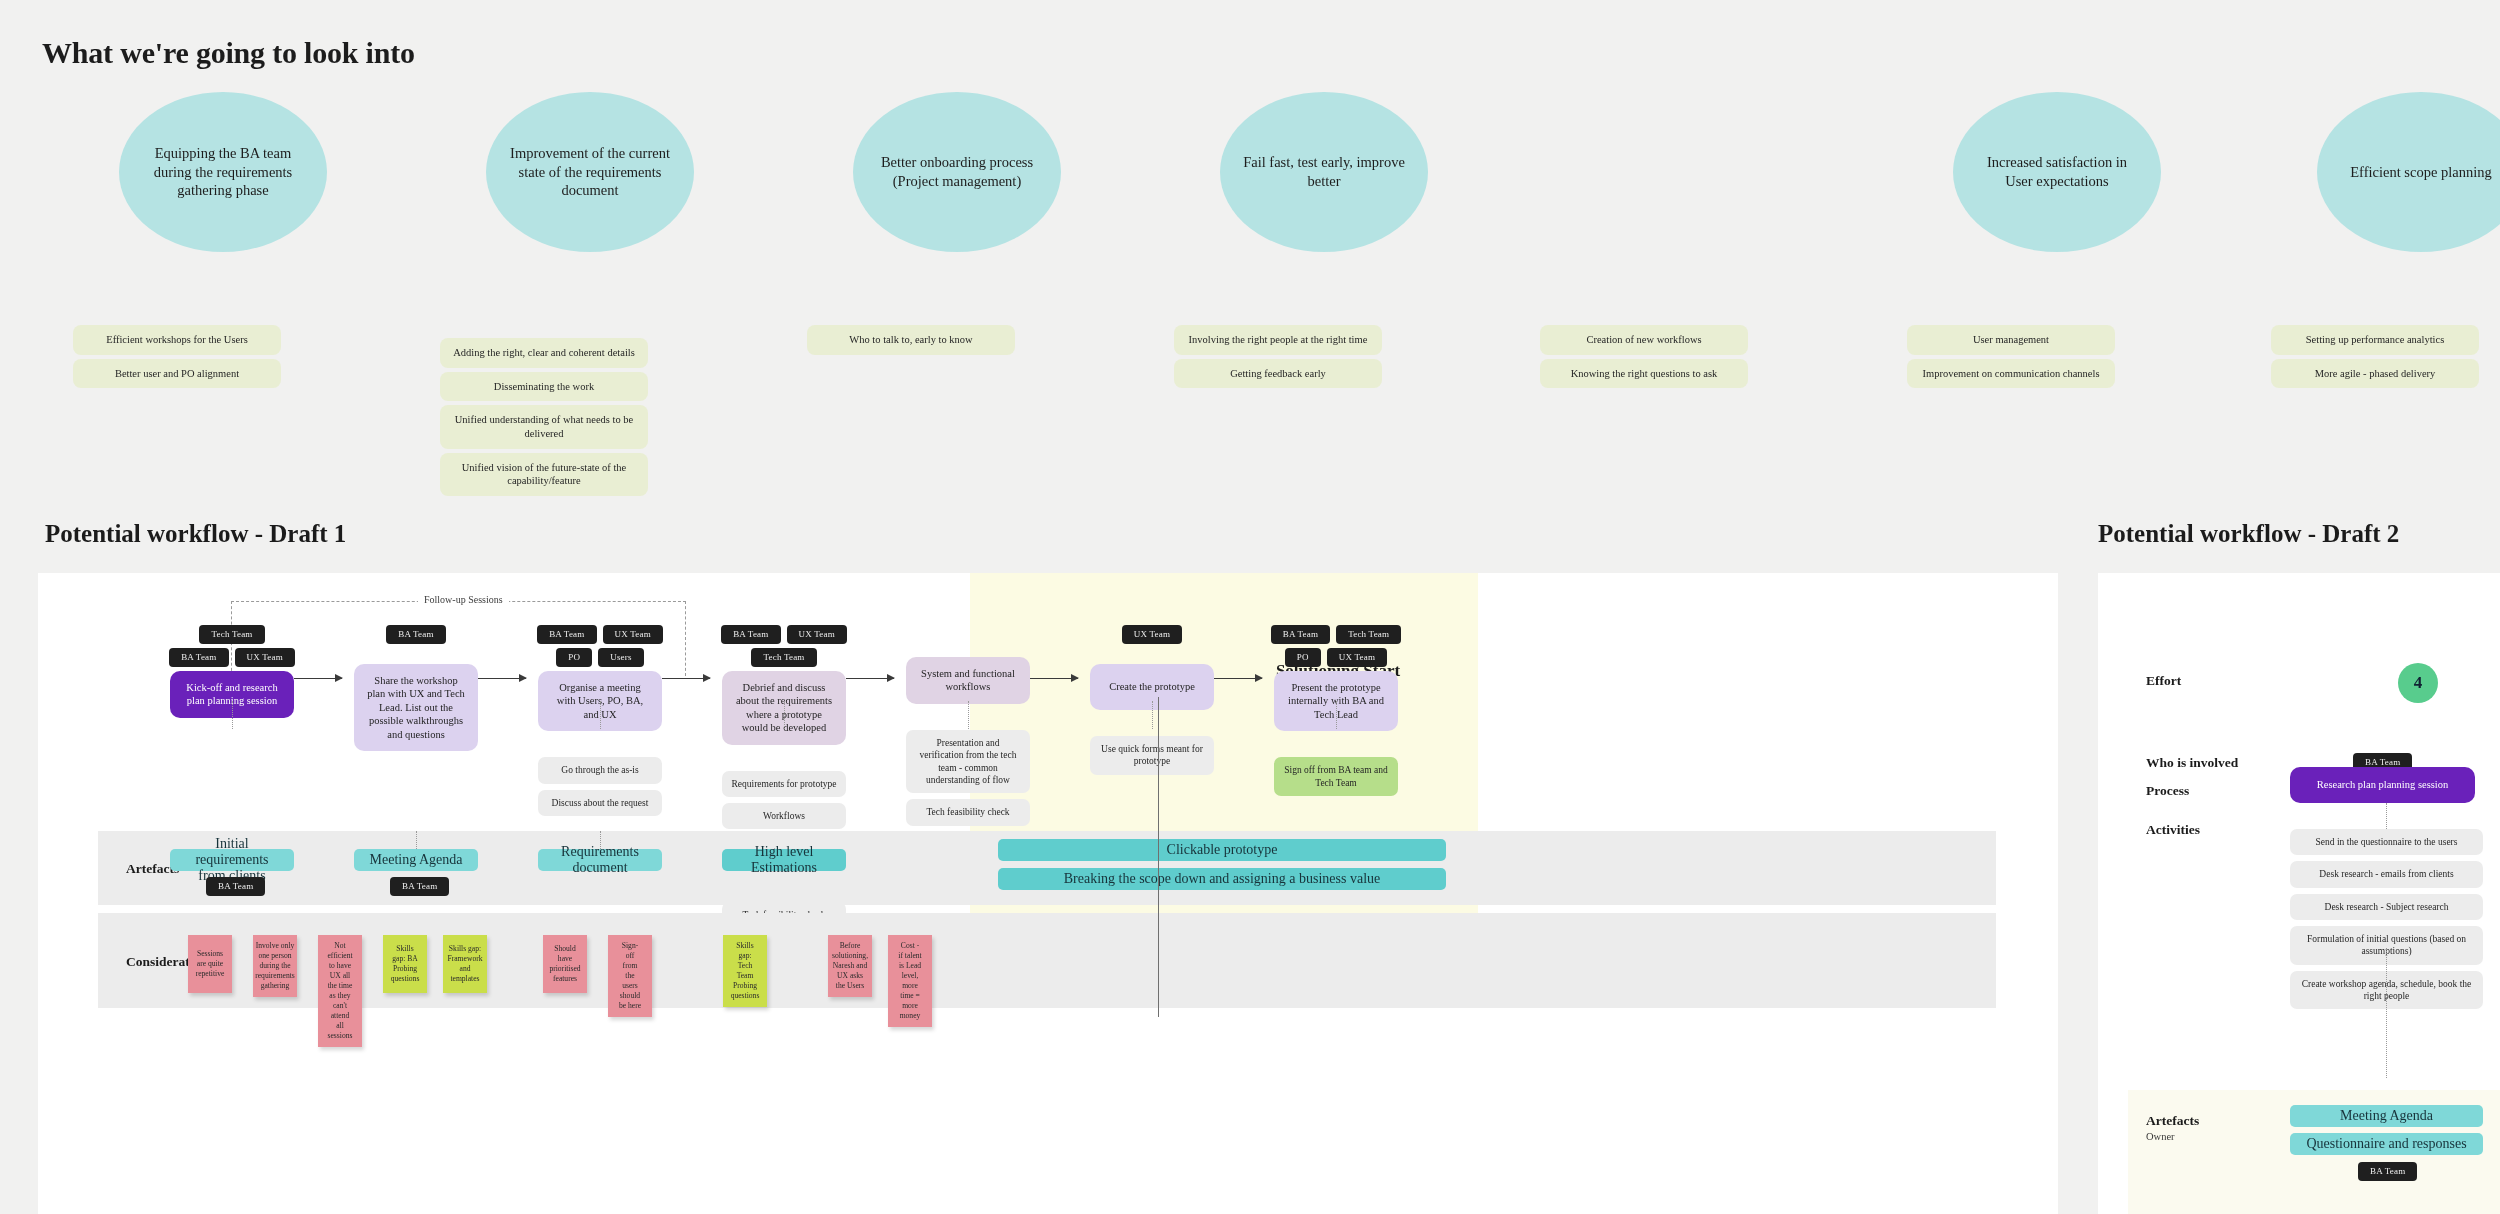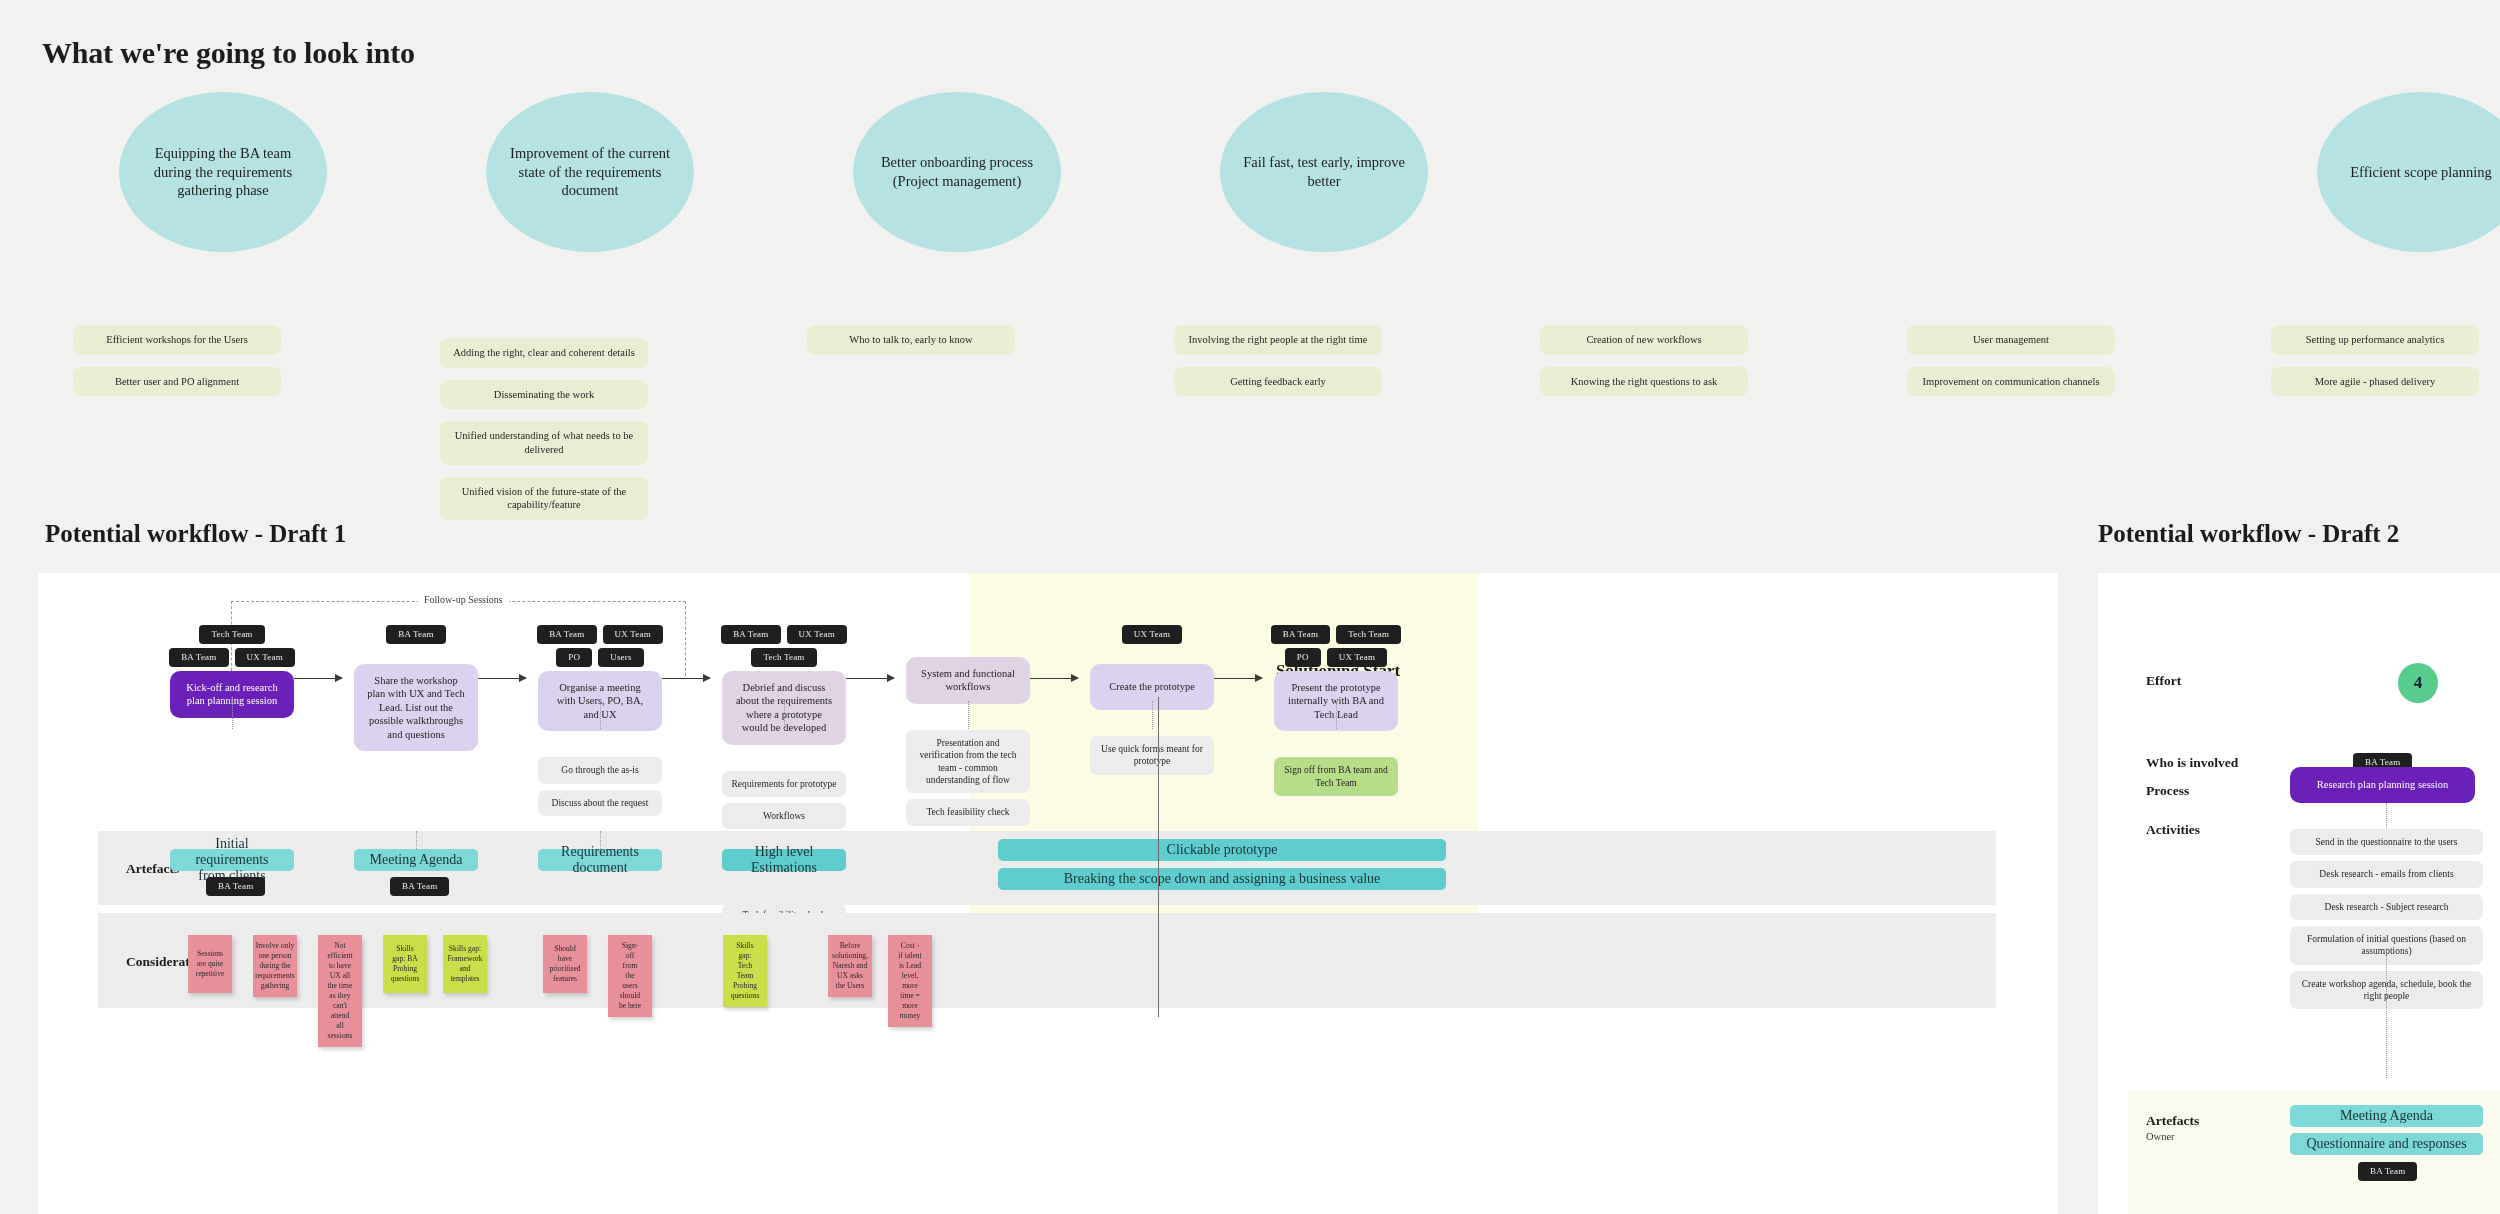--- a/index.html
+++ b/index.html
@@ -27,21 +27,21 @@
     display: flex; align-items: center; justify-content: center;
     text-align: center; padding: 0 22px;
   }
   .circle span { font-size: 14.5px; line-height: 1.28; color: #1d1d1d; }
 
   
   .pill-col { position: absolute; width: 208px; }
   .pill {
     background: #e9eed3; border-radius: 8px;
     font-size: 10.5px; line-height: 1.3; color: #262626;
-    text-align: center; padding: 8px 10px; margin-bottom: 12px;
+    text-align: center; padding: 8px 10px; margin-bottom: 4px;
     min-height: 28px; display: flex; align-items: center; justify-content: center;
   }
 
   
   .sec-title {
     position: absolute; font-size: 25px; font-weight: bold; color: #1b1b1b;
   }
   #draft1-title { left: 45px; top: 520px; }
   #draft2-title { left: 2098px; top: 520px; }
 
@@ -171,20 +171,25 @@
         </div>
       </div>
       <div class="circ-col" style="left: 807px;">
         <div class="circle">
           <span>Better onboarding process (Project management)</span>
         </div>
       </div>
       <div class="circ-col" style="left: 1174px;">
         <div class="circle">
           <span>Fail fast, test early, improve better</span>
+        </div>
+      </div>
+      <div class="circ-col" style="left: 1907px;">
+        <div class="circle">
+          <span>Increased satisfaction in User expectations</span>
         </div>
       </div>
       <div class="circ-col" style="left: 2271px;">
         <div class="circle">
           <span>Efficient scope planning</span>
         </div>
       </div>
     </div>
   <div id="pills-root">
       <div class="pill-col" style="left: 73px; top: 325px;">

